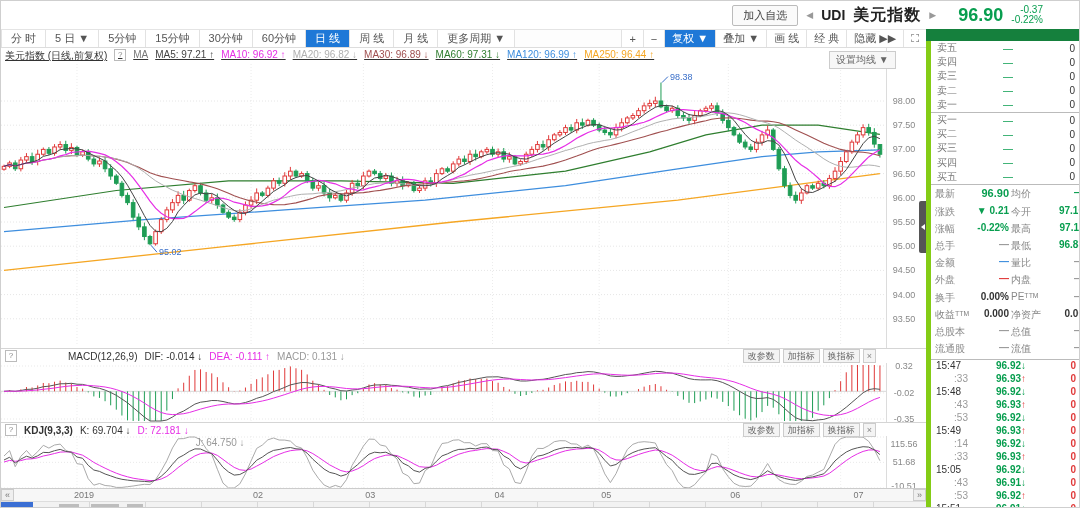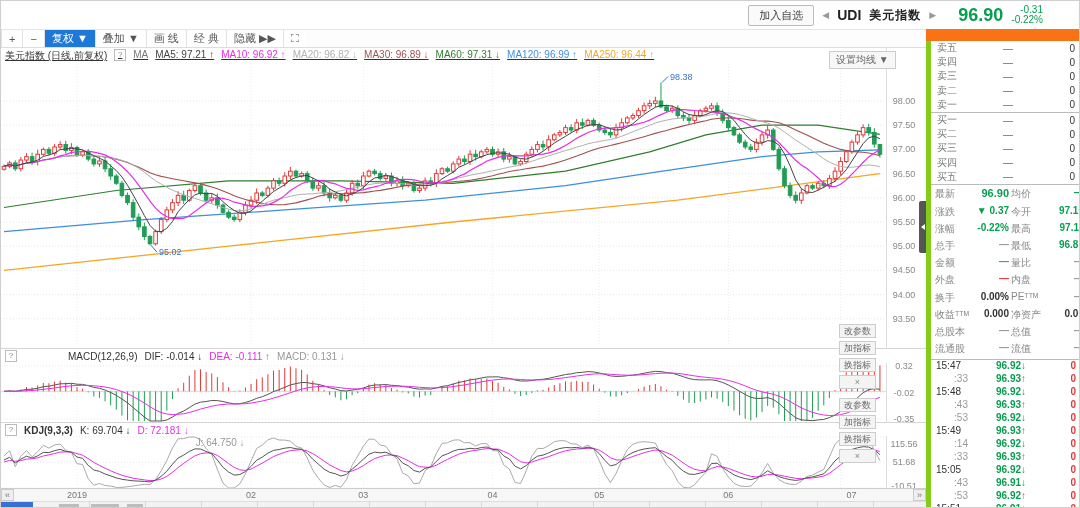--- a/index.html
+++ b/index.html
@@ -1,50 +1,50 @@
 <!DOCTYPE html>
 <html><head>
 <meta charset="utf-8">
 <style>
   html,body{margin:0;padding:0;background:#e9e9e9;}
-  .app{position:relative;width:1080px;height:508px;background:#f97316;
+  .app{position:relative;width:1080px;height:508px;background:#15803d;
        font-family:"Liberation Sans","DejaVu Sans",sans-serif;font-size:11px;color:#333;
        overflow:hidden;border:1px solid #cfcfcf;box-sizing:border-box;}
   
   .topbar{position:absolute;left:0;top:0;width:1080px;height:28px;background:#fff;
           display:flex;align-items:center;justify-content:flex-end;gap:8px;padding-right:38px;box-sizing:border-box;}
   .btn-add{border:1px solid #bbb;background:#fafafa;font-size:11px;color:#444;padding:2px 10px;border-radius:2px;}
   .nav-arrow{color:#999;font-size:9px;cursor:pointer;}
   .sym-code{font-weight:bold;font-size:14px;color:#222;}
-  .sym-name{font-weight:bold;font-size:12px;color:#222;letter-spacing:1px;}
+  .sym-name{font-weight:bold;font-size:16px;color:#222;letter-spacing:1px;}
   .big-price{font-weight:bold;font-size:18px;color:#089E4F;margin-left:14px;}
   .chg-stack{display:flex;flex-direction:column;align-items:flex-end;line-height:10px;font-size:10px;color:#089E4F;}
   
   .toolbar{position:absolute;left:0;top:28px;width:925px;height:19px;background:#fdfdfd;
            border-top:1px solid #e4e4e4;border-bottom:1px solid #ddd;display:flex;align-items:stretch;justify-content:space-between;box-sizing:border-box;}
   #tabs{display:flex;}
   .tab{padding:2px 9px;border-right:1px solid #e2e2e2;color:#555;font-size:11px;display:flex;align-items:center;cursor:pointer;background:#fff;}
   .tab:first-child{border-left:1px solid #e2e2e2;}
   .tab.active{background:#1E78D7;color:#fff;}
   #tools{display:flex;}
   .tool{padding:2px 7px;border-left:1px solid #e2e2e2;color:#555;font-size:11px;display:flex;align-items:center;cursor:pointer;background:#fff;}
   .tool.active{background:#1E78D7;color:#fff;}
   
   .main-chart{position:absolute;left:0;top:47px;width:925px;height:300px;background:#fff;}
   #legend{position:absolute;left:4px;top:1px;height:13px;display:flex;gap:7px;align-items:flex-start;white-space:nowrap;font-size:10px;z-index:3;text-decoration:underline;}
   .helpbox{display:inline-block;border:1px solid #bbb;color:#888;width:10px;height:10px;line-height:10px;text-align:center;font-size:8px;background:#fff;}
   .ma-settings{position:absolute;left:828px;top:3px;z-index:3;border:1px solid #ccc;background:#f7f7f7;color:#666;font-size:10px;padding:1px 6px;}
   .pane{position:absolute;left:0;width:925px;background:#fff;border-top:1px solid #d5d5d5;box-sizing:border-box;}
   .pane-header{position:absolute;left:4px;top:0;right:4px;height:14px;display:flex;align-items:center;gap:7px;font-size:10px;z-index:3;white-space:nowrap;}
-  .pane-btns{margin-left:auto;display:flex;gap:3px;margin-right:46px;flex-direction:column;}
+  .pane-btns{margin-left:auto;display:flex;gap:3px;margin-right:46px;}
   .pane-btn{border:1px solid #ccc;background:#f4f4f4;color:#666;font-size:9px;padding:0 4px;line-height:12px;}
   .pane-close{border:1px solid #ccc;background:#f4f4f4;color:#888;font-size:9px;padding:0 3px;line-height:12px;}
   
   .xaxis{position:absolute;left:0;top:487px;width:925px;height:13px;background:#f7f7f7;border-top:1px solid #ccc;font-size:9px;color:#777;box-sizing:border-box;}
-  .xtick{position:absolute;top:1px;transform:translateX(-50%);}
+  .xtick{position:absolute;top:1px;transform:translateX(-50%);margin-left:7px;}
   .xnav{position:absolute;top:0;width:13px;height:12px;border:1px solid #ccc;background:#efefef;color:#777;
         text-align:center;line-height:11px;font-size:9px;box-sizing:border-box;}
   
   .sliver{position:absolute;left:0;top:500px;width:925px;height:8px;background:#f2f2f2;border-top:1px solid #ddd;overflow:hidden;box-sizing:border-box;}
   .sliver-blue{position:absolute;left:0;top:0;width:32px;height:8px;background:#3B6FD4;}
   .sliver-cell{position:absolute;top:0;height:8px;border-right:1px solid #d8d8d8;}
   .sliver-chip{position:absolute;top:2px;height:4px;background:#bdbdbd;}
   
   .right-panel{position:absolute;left:925px;top:40px;width:155px;height:468px;background:#fff;
                border-left:5px solid #84cc16;box-sizing:border-box;font-size:10px;}
@@ -78,26 +78,38 @@
 <div class="app">
 
   <div class="topbar">
     <button class="btn-add">加入自选</button>
     <span class="nav-arrow">◀</span>
     <span class="sym-code">UDI</span>
     <span class="sym-name">美元指数</span>
     <span class="nav-arrow">▶</span>
     <span class="big-price">96.90</span>
     <span class="chg-stack">
-      <span>-0.31</span>
+      <span>-0.37</span>
       <span>-0.22%</span>
     </span>
   </div>
 
   <div class="toolbar">
+    <div id="tabs">
+        <div class="tab">分 时</div>
+        <div class="tab">5 日 ▼</div>
+        <div class="tab">5分钟</div>
+        <div class="tab">15分钟</div>
+        <div class="tab">30分钟</div>
+        <div class="tab">60分钟</div>
+        <div class="tab active">日 线</div>
+        <div class="tab">周 线</div>
+        <div class="tab">月 线</div>
+        <div class="tab">更多周期 ▼</div>
+      </div>
     <div id="tools">
         <div class="tool">+</div>
         <div class="tool">−</div>
         <div class="tool active">复权 ▼</div>
         <div class="tool">叠加 ▼</div>
         <div class="tool">画 线</div>
         <div class="tool">经 典</div>
         <div class="tool">隐藏 ▶▶</div>
         <div class="tool">⛶</div>
       </div>
@@ -792,21 +804,21 @@
           <span class="lv-dash">—</span>
           <span class="lv-val">0</span>
         </div>
       </div>
     <div id="details">
         <span class="dt-label">最新</span>
         <span class="dt-val green bigval">96.90</span>
         <span class="dt-label">均价</span>
         <span class="dt-val green">—</span>
         <span class="dt-label">涨跌</span>
-        <span class="dt-val green">▼ 0.37</span>
+        <span class="dt-val green">▼ 0.21</span>
         <span class="dt-label">今开</span>
         <span class="dt-val green">97.10</span>
         <span class="dt-label">涨幅</span>
         <span class="dt-val green">-0.22%</span>
         <span class="dt-label">最高</span>
         <span class="dt-val green">97.11</span>
         <span class="dt-label">总手</span>
         <span class="dt-val gray">—</span>
         <span class="dt-label">最低</span>
         <span class="dt-val green">96.83</span>

